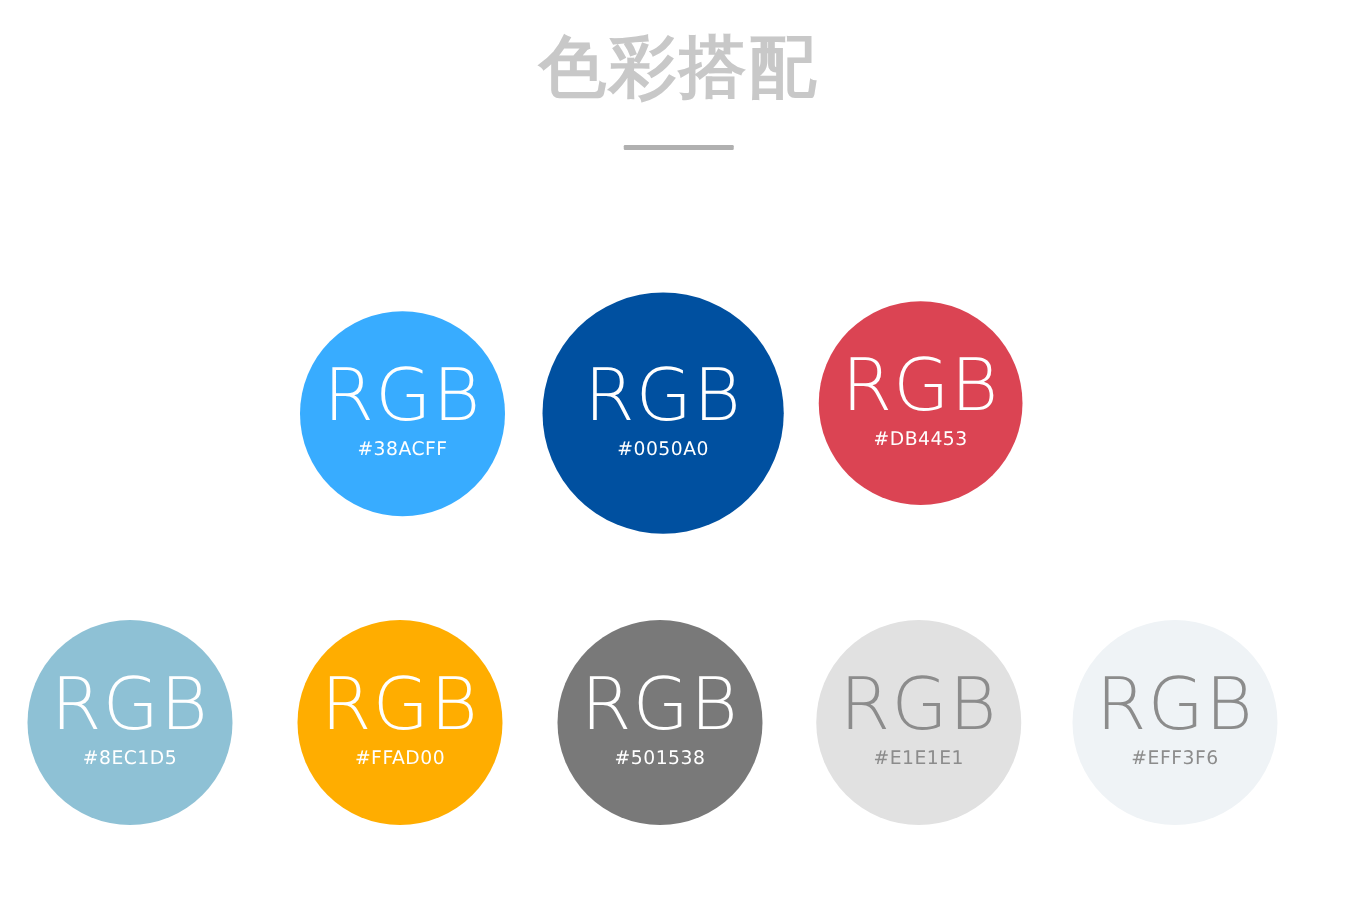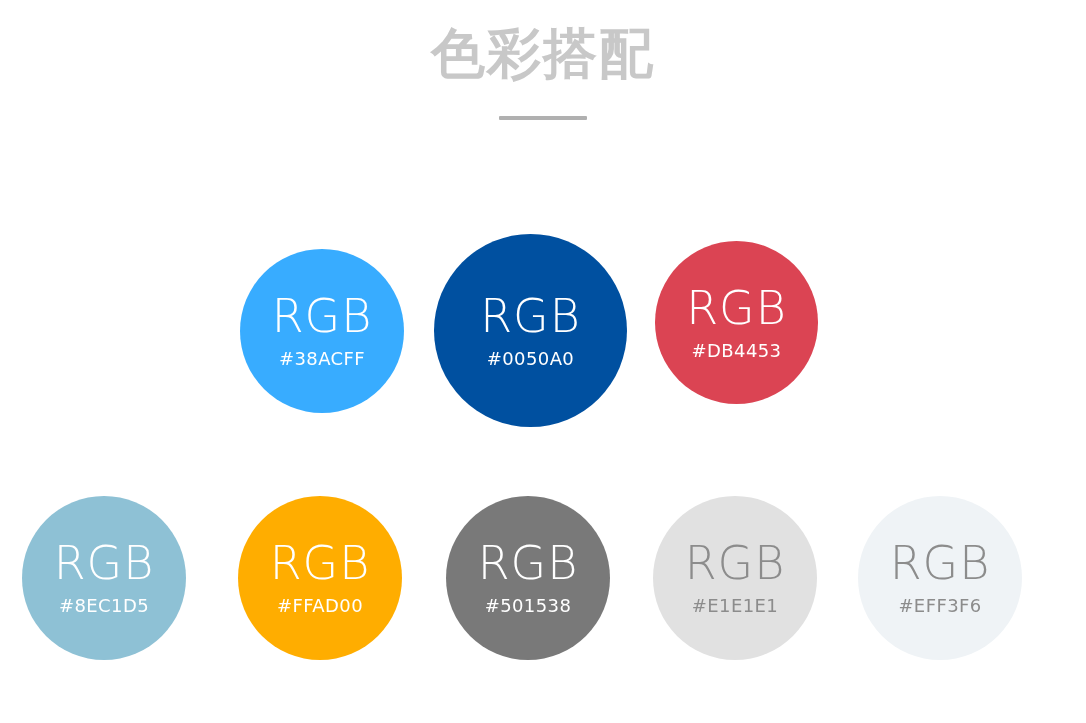--- a/index.html
+++ b/index.html
@@ -51,30 +51,30 @@
   .swatch {
     position: absolute;
     border-radius: 50%;
     display: flex;
     flex-direction: column;
     align-items: center;
     justify-content: center;
     box-sizing: border-box;
   }
   .swatch-label {
-    font-size: 46px;
+    font-size: 58px;
     line-height: 46px;
     font-weight: 300;
     letter-spacing: 1px;
     font-family: "DejaVu Sans", "Liberation Sans", sans-serif;
     white-space: nowrap;
     text-align: right;
   }
   .swatch-hex {
-    font-size: 18px;
+    font-size: 15px;
     line-height: 20px;
     margin-top: 10px;
     letter-spacing: 0.4px;
     font-family: "DejaVu Sans", "Liberation Sans", sans-serif;
     white-space: nowrap;
   }
   #swatch-0 { left: 240px; top: 249px; width: 164px; height: 164px; }
   #swatch-1 { left: 434px; top: 234px; width: 193px; height: 193px; }
   #swatch-2 { left: 655px; top: 241px; width: 163px; height: 163px; }
 

